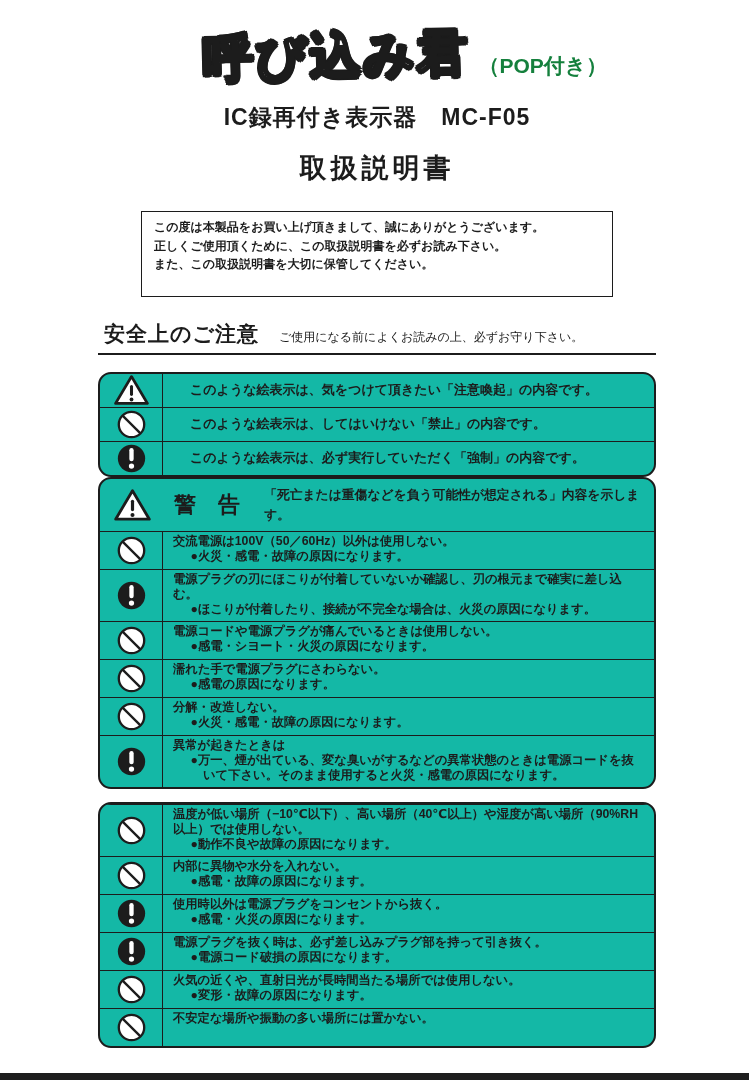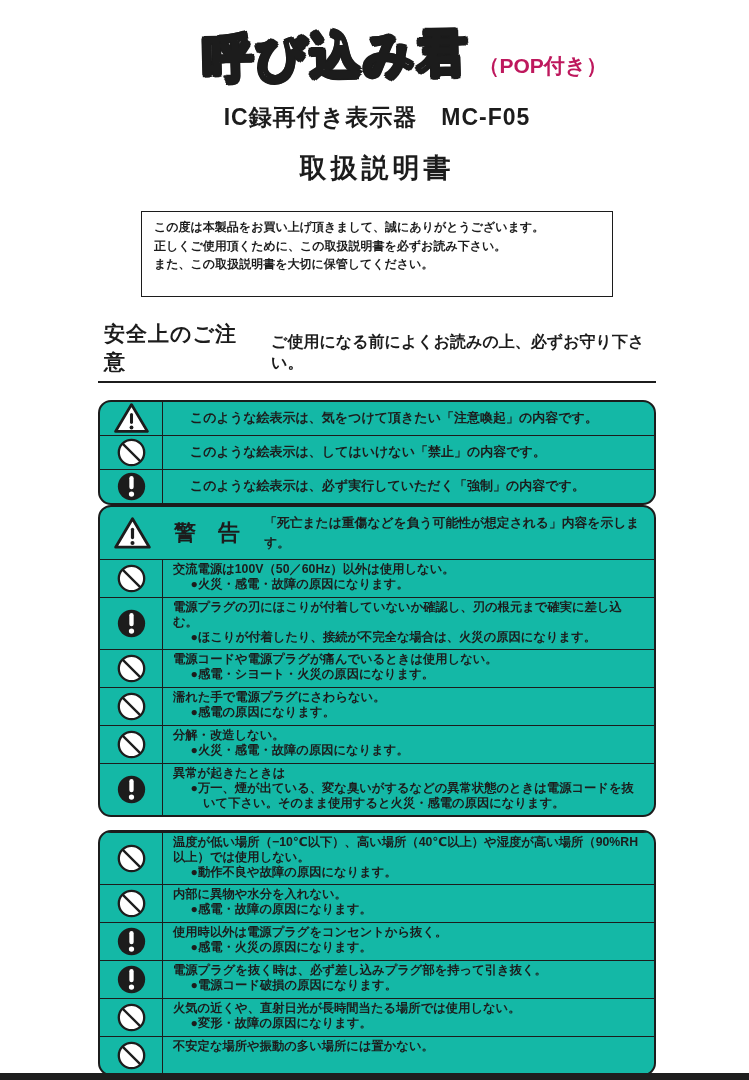--- a/index.html
+++ b/index.html
@@ -28,21 +28,21 @@
     font-size:50px; font-weight:bold; letter-spacing:3px;
     color:#fff;
     -webkit-text-stroke:2.4px #1c1c1c;
     text-shadow:
       -2px -2px 0 #1c1c1c, 2px -2px 0 #1c1c1c,
       -2px  2px 0 #1c1c1c, 2px  2px 0 #1c1c1c,
       -2.6px 0 0 #1c1c1c, 2.6px 0 0 #1c1c1c,
       0 -2.6px 0 #1c1c1c, 0 2.6px 0 #1c1c1c;
     transform:rotate(-1.5deg);
   }
-  .brand-suffix { font-size:21px; font-weight:bold; margin-left:4px; color:#be185d; }
+  .brand-suffix { font-size:21px; font-weight:bold; margin-left:4px; color:#15803d; }
   .product-line {
     margin-top:4px; text-align:center;
     font-size:23px; font-weight:bold; letter-spacing:1px;
   }
   .doc-title {
     margin-top:17px; text-align:center;
     font-size:27px; font-weight:bold; letter-spacing:4px;
   }
 
   
@@ -54,21 +54,21 @@
   }
 
   
   .safety-header {
     margin-top:23px;
     display:flex; align-items:flex-end; gap:20px;
     border-bottom:2.6px solid #1c1c1c;
     padding-bottom:5px; padding-left:6px;
   }
   .safety-title { font-size:21px; font-weight:bold; letter-spacing:1px; }
-  .safety-note  { font-size:16px; font-weight:bold; padding-bottom:2px; }
+  .safety-note  { font-size:12px; font-weight:normal; padding-bottom:2px; }
 
   
   .rtable {
     border:2.2px solid #1c1c1c; border-radius:13px;
     overflow:hidden; background:#14b8a6;
   }
   .legend-table  { margin-top:17px; }
   .warning-table { }
   .caution-table { margin-top:13px; }
 

